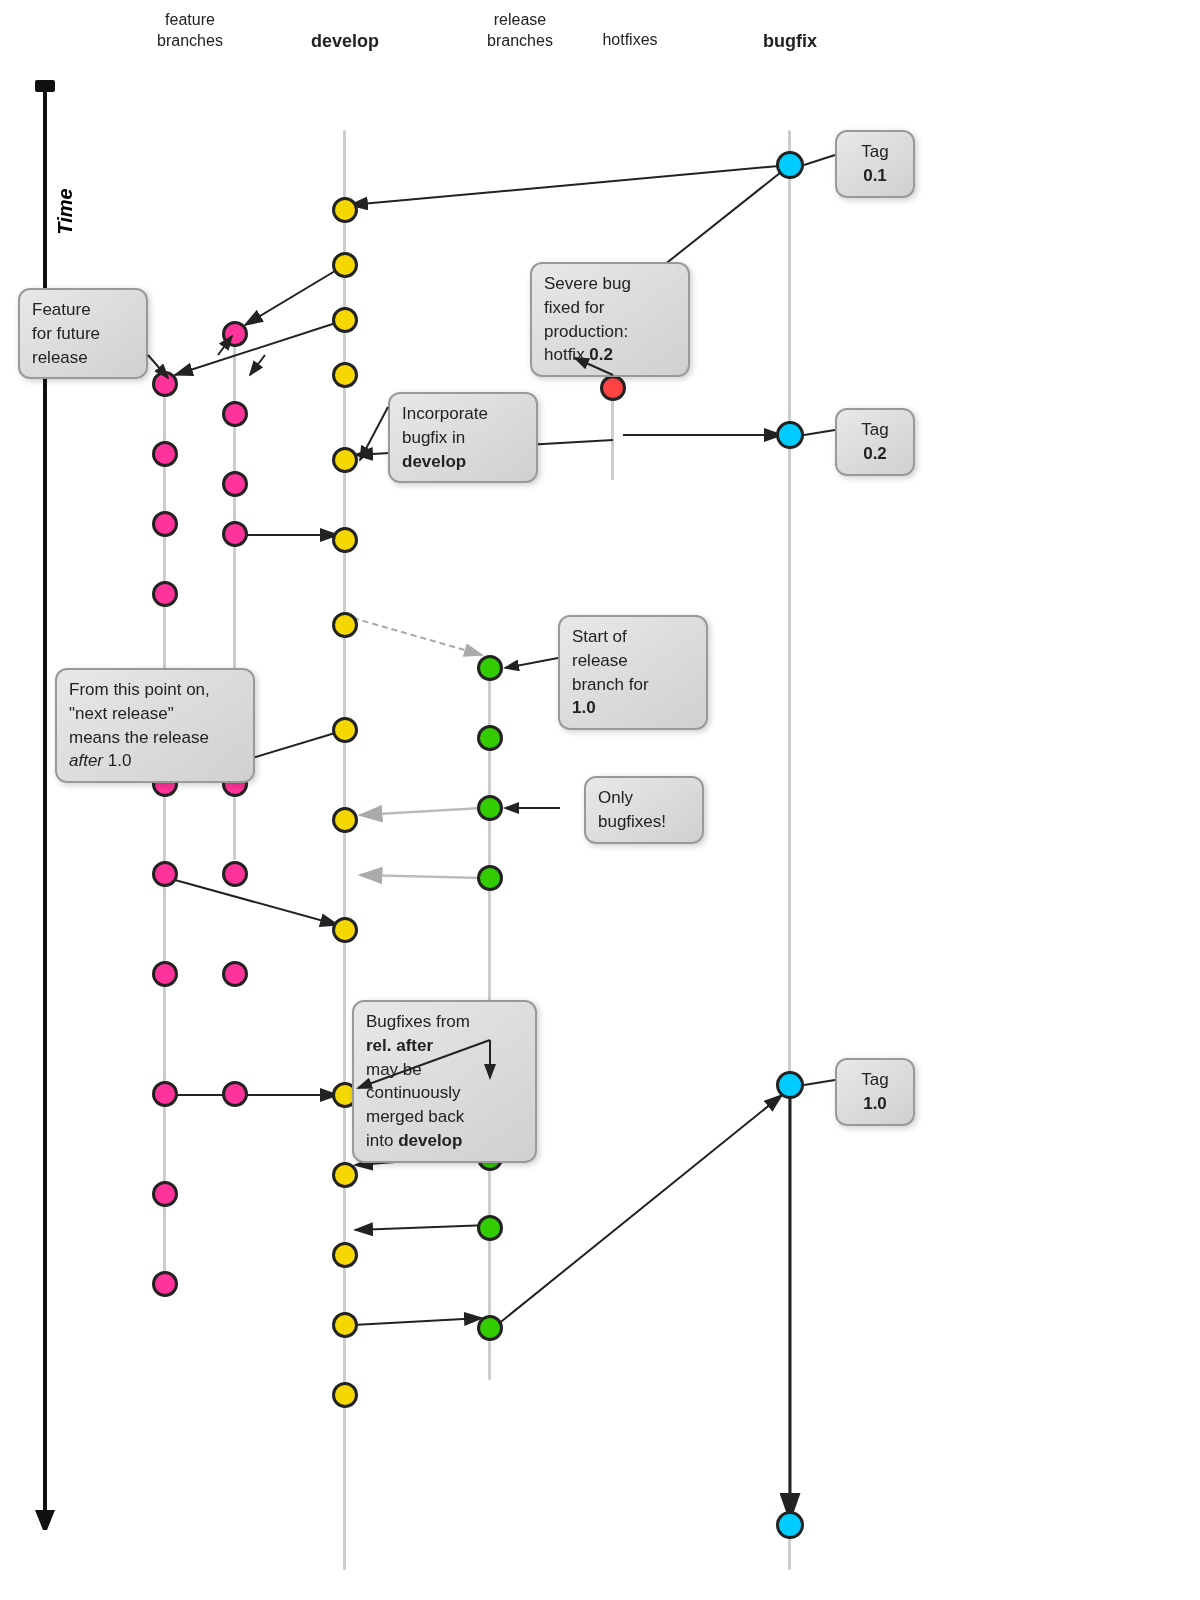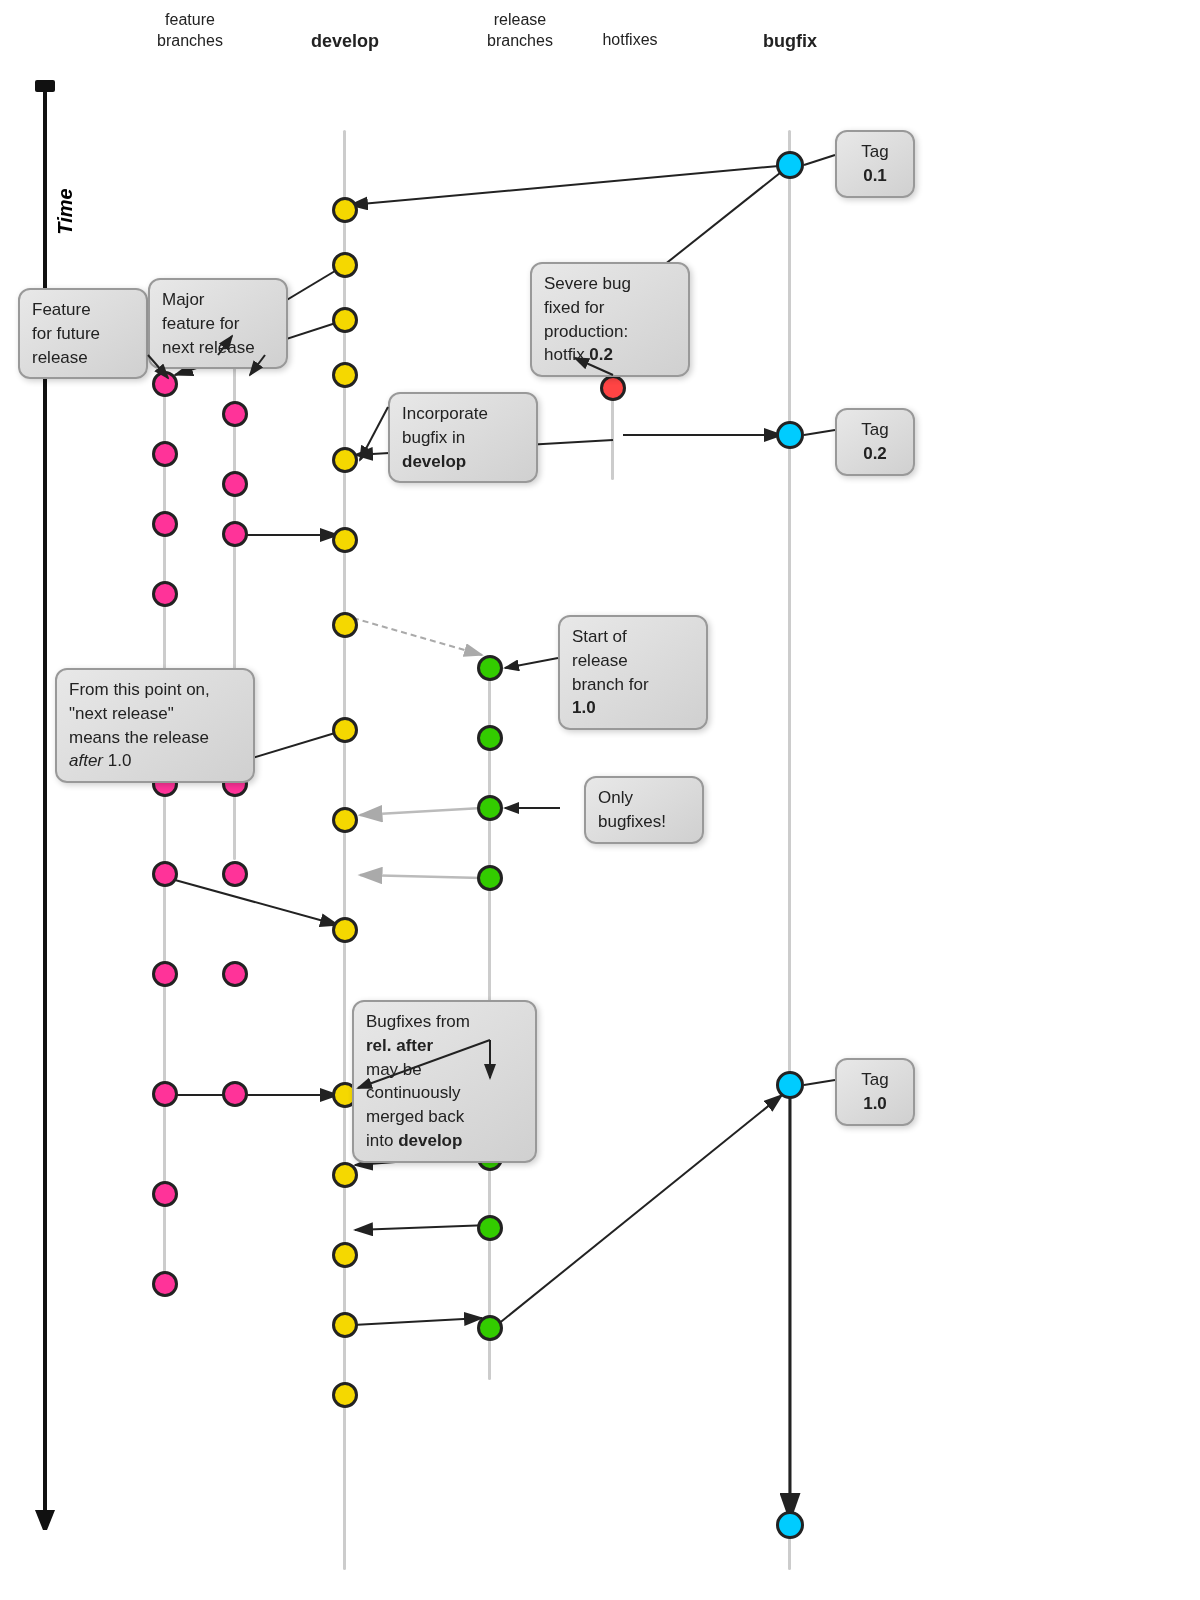--- a/index.html
+++ b/index.html
@@ -222,23 +222,20 @@
 
   <svg style="position:absolute;top:0;left:0;width:1200px;height:1600px;z-index:25;pointer-events:none;">
     <defs>
       <marker id="arr2" markerWidth="8" markerHeight="6" refX="7" refY="3" orient="auto">
         <polygon points="0 0, 8 3, 0 6" fill="#222"></polygon>
       </marker>
     </defs>
     <line x1="148" y1="355" x2="168" y2="378" stroke="#222" stroke-width="2" marker-end="url(#arr2)"></line>
   </svg>
 
-  <div class="callout" style="left:148px;top:278px;width:140px;">
-    Major<br>feature for<br>next release
-  </div>
   <svg style="position:absolute;top:0;left:0;width:1200px;height:1600px;z-index:26;pointer-events:none;">
     <defs>
       <marker id="arr3" markerWidth="8" markerHeight="6" refX="7" refY="3" orient="auto">
         <polygon points="0 0, 8 3, 0 6" fill="#222"></polygon>
       </marker>
     </defs>
     <line x1="218" y1="355" x2="232" y2="336" stroke="#222" stroke-width="2" marker-end="url(#arr3)"></line>
     <line x1="265" y1="355" x2="250" y2="375" stroke="#222" stroke-width="2" marker-end="url(#arr3)"></line>
   </svg>
 

